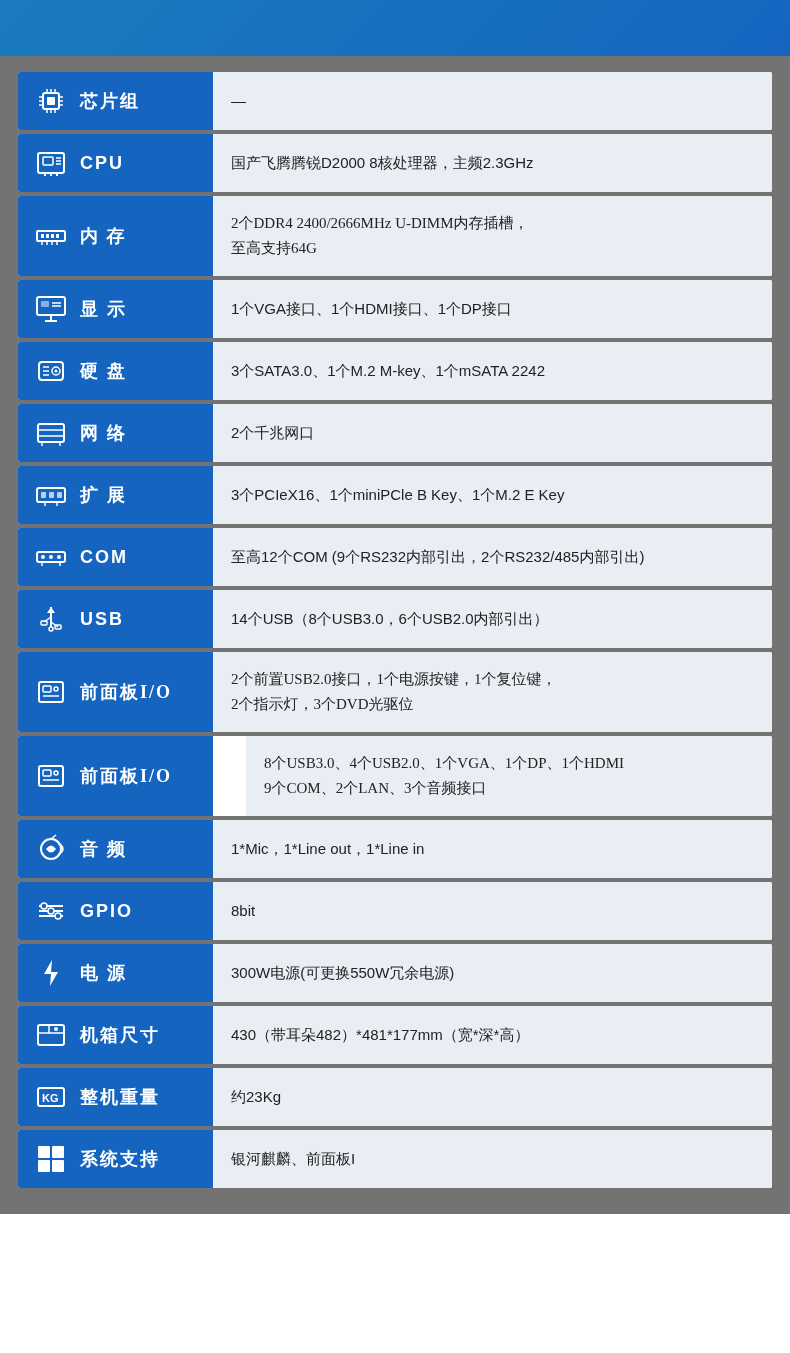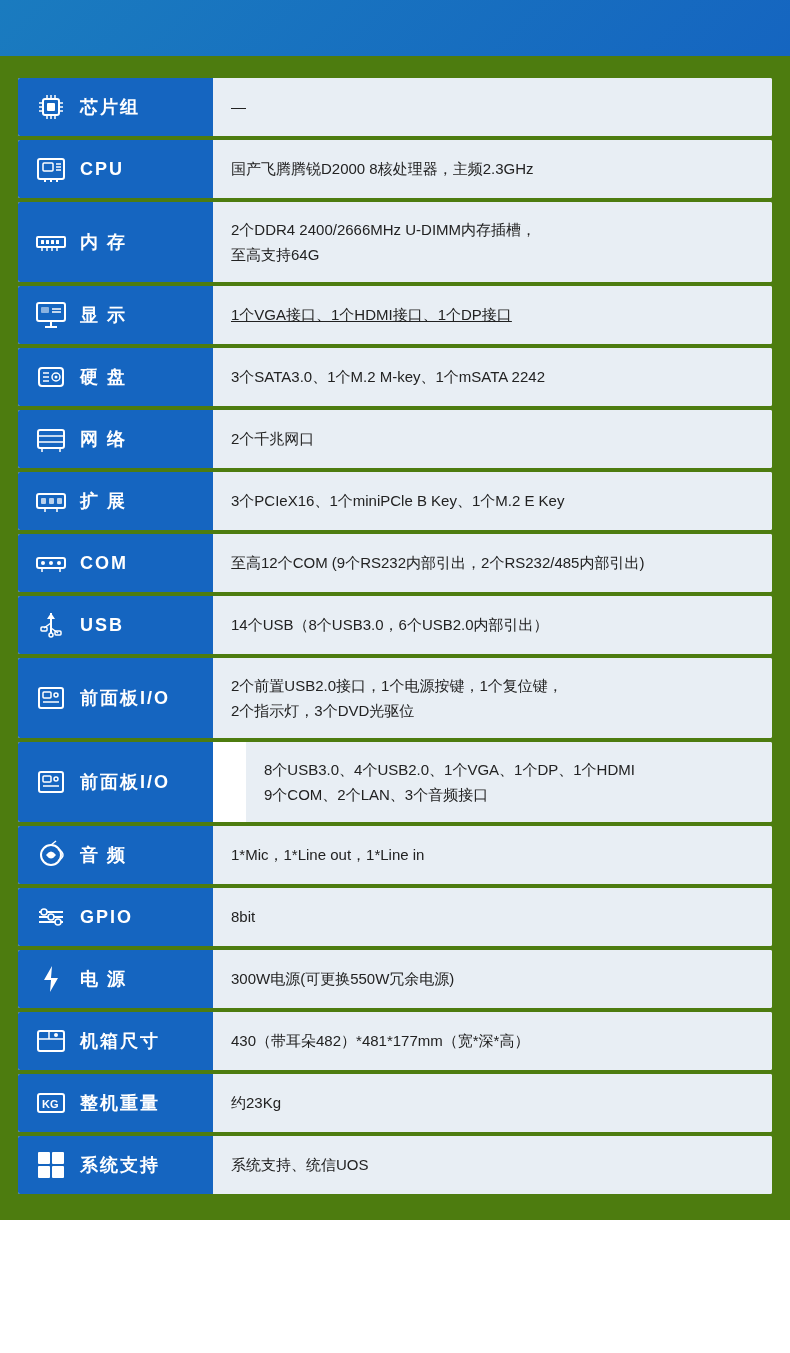--- a/index.html
+++ b/index.html
@@ -21,35 +21,35 @@
       letter-spacing: 4px;
     }
     .header-subtitle {
       font-size: 17px;
       color: #cde8ff;
       margin-top: 8px;
       letter-spacing: 2px;
     }
 
     .specs-container {
-      padding: 22px 18px 22px;
-      background: #4d7c0f;
+      padding: 16px 18px 22px;
+      background: #737373;
     }
 
     .spec-row {
       display: flex;
       flex-direction: row;
       margin-bottom: 4px;
       min-height: 58px;
       background: #fff;
       border-radius: 2px;
       overflow: hidden;
     }
 
-    .spec-row.tall { min-height: 80px; }
+    .spec-row.tall { min-height: 80px; font-family: Liberation Serif, serif; }
 
     .spec-label {
       width: 195px;
       min-width: 195px;
       background: #1565c0;
       display: flex;
       align-items: center;
       justify-content: flex-start;
       padding: 10px 14px;
       gap: 10px;
@@ -165,21 +165,21 @@
     <rect x="3" y="5" width="28" height="18" rx="2" stroke="white" stroke-width="2" fill="none"></rect>
     <line x1="17" y1="23" x2="17" y2="29" stroke="white" stroke-width="2"></line>
     <line x1="11" y1="29" x2="23" y2="29" stroke="white" stroke-width="2"></line>
     <rect x="7" y="9" width="8" height="6" rx="1" fill="white" opacity="0.5"></rect>
     <line x1="18" y1="11" x2="27" y2="11" stroke="white" stroke-width="1.5"></line>
     <line x1="18" y1="14" x2="27" y2="14" stroke="white" stroke-width="1.5"></line>
   </svg>
         </span>
         <span class="spec-label-text">显 示</span>
       </div>
-      <div class="spec-value" style="white-space: pre-line; text-decoration: underline;">1个VGA接口、1个HDMI接口、1个DP接口</div>
+      <div class="spec-value" style="white-space: pre-line;">1个VGA接口、1个HDMI接口、1个DP接口</div>
     </div>
     <div class="spec-row">
       <div class="spec-label">
         <span class="spec-icon">
           <svg width="34" height="34" viewBox="0 0 34 34" fill="none" xmlns="http://www.w3.org/2000/svg">
     <rect x="5" y="8" width="24" height="18" rx="3" stroke="white" stroke-width="2" fill="none"></rect>
     <circle cx="22" cy="17" r="4" stroke="white" stroke-width="1.5" fill="none"></circle>
     <circle cx="22" cy="17" r="1.5" fill="white"></circle>
     <line x1="9" y1="13" x2="15" y2="13" stroke="white" stroke-width="1.5"></line>
     <line x1="9" y1="17" x2="15" y2="17" stroke="white" stroke-width="1.5"></line>
@@ -356,15 +356,15 @@
         <span class="spec-icon">
           <svg width="34" height="34" viewBox="0 0 34 34" fill="none" xmlns="http://www.w3.org/2000/svg">
     <rect x="4" y="4" width="12" height="12" rx="1" fill="white"></rect>
     <rect x="18" y="4" width="12" height="12" rx="1" fill="white"></rect>
     <rect x="4" y="18" width="12" height="12" rx="1" fill="white"></rect>
     <rect x="18" y="18" width="12" height="12" rx="1" fill="white"></rect>
   </svg>
         </span>
         <span class="spec-label-text">系统支持</span>
       </div>
-      <div class="spec-value" style="white-space: pre-line;">系统支持、统信UOS</div>
+      <div class="spec-value" style="white-space: pre-line;">银河麒麟、前面板I</div>
     </div>
   </div>
 
 </body></html>

